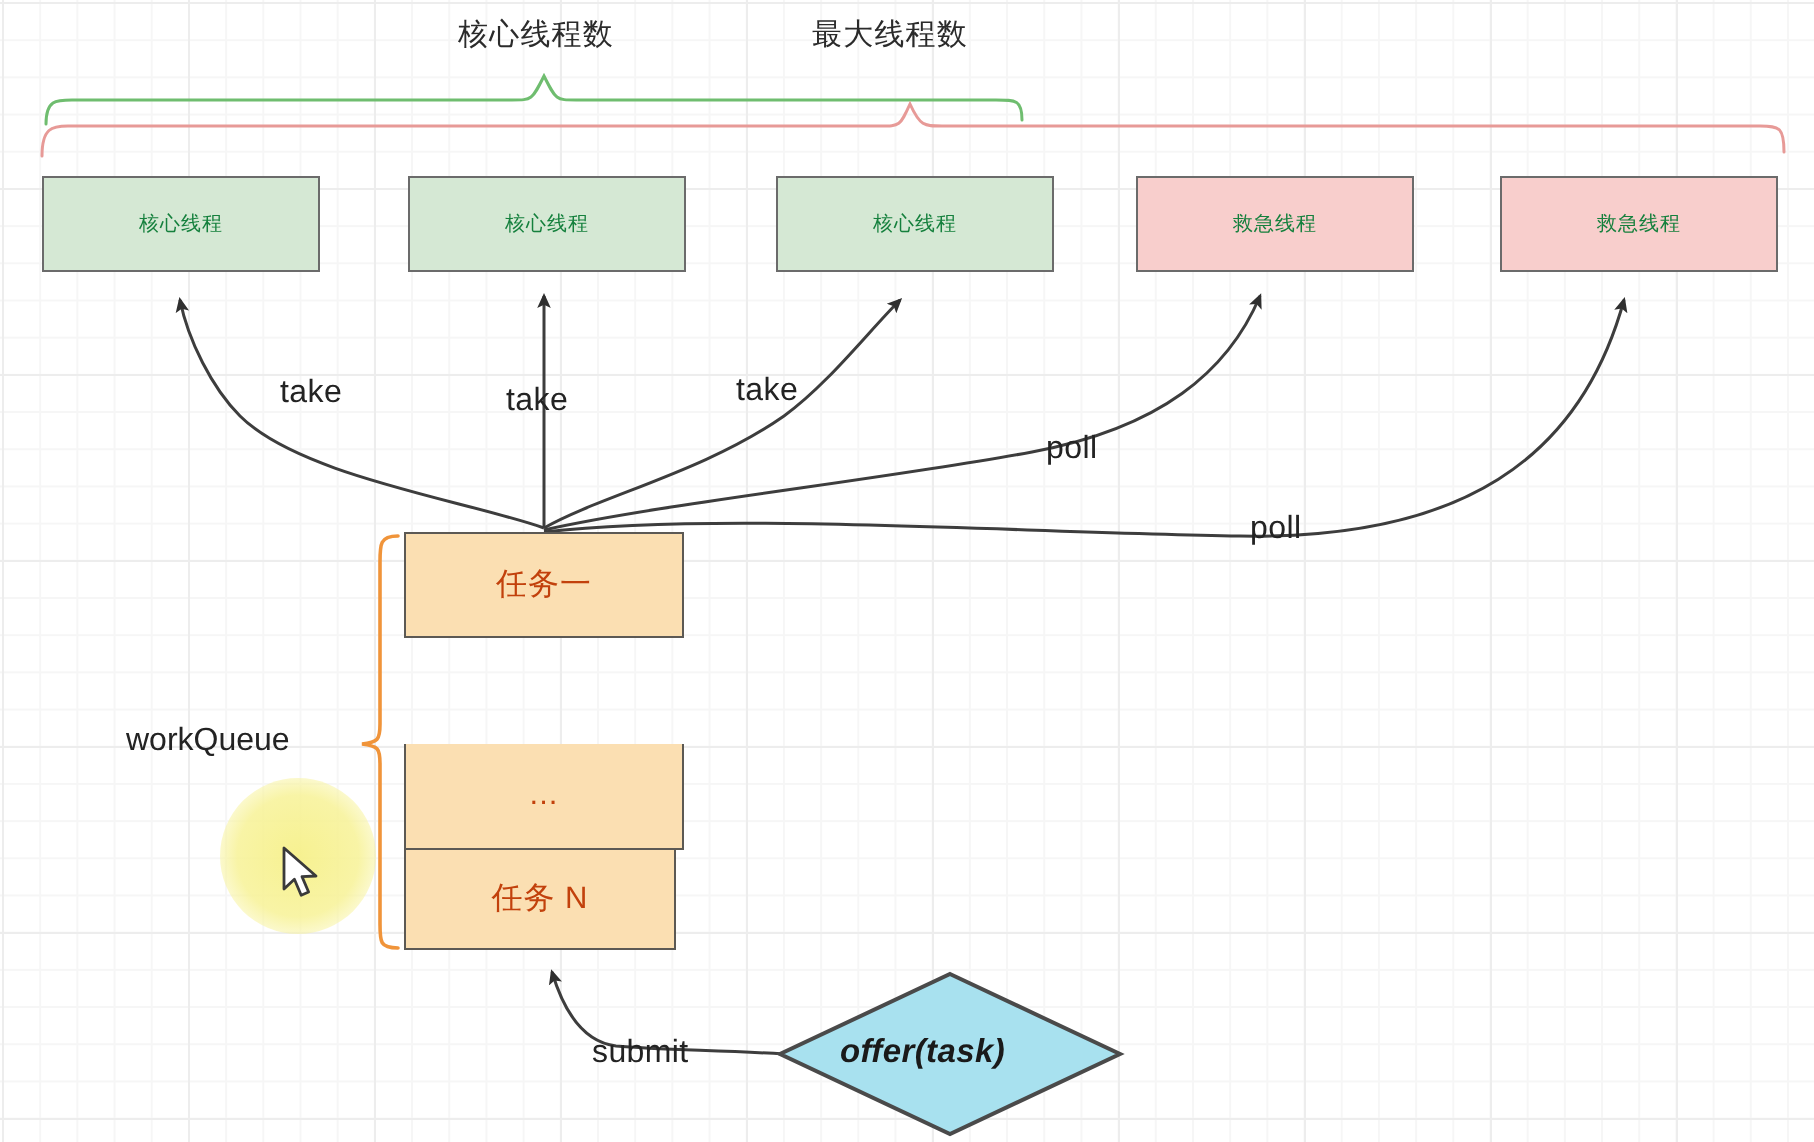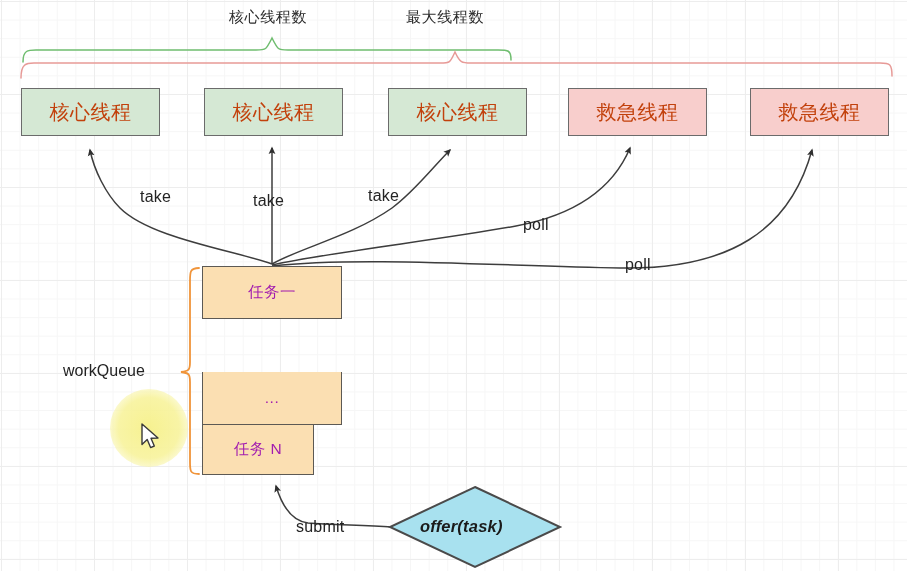--- a/index.html
+++ b/index.html
@@ -32,42 +32,42 @@
     height: 571px;
     overflow: visible;
   }
   .node {
     position: absolute;
     box-sizing: border-box;
     border: 1.4px solid #67645f;
     display: flex;
     align-items: center;
     justify-content: center;
-    font-size: 20px;
-    color: #c2410c;
+    font-size: 10px;
+    color: #15803d;
     letter-spacing: 0.5px;
   }
   .node.core {
     background: #d5e8d4;
     border-color: #6b6b6b;
   }
   .node.burst {
     background: #f8cecc;
     border-color: #6b6b6b;
   }
   .qcell {
     position: absolute;
     box-sizing: border-box;
     background: #fbdfb2;
     border: 1.5px solid #5c5954;
     display: flex;
     align-items: center;
     justify-content: center;
     font-size: 15.5px;
-    color: #a21caf;
+    color: #c2410c;
     letter-spacing: 0.5px;
   }
   .qcell.mid {
     border-top: none;
   }
   .edge-label {
     position: absolute;
     font-size: 16px;
     color: #232323;
     background: transparent;
@@ -184,21 +184,21 @@
   <div class="edge-label" style="left:296px; top:518px;">submit</div>
 
   <div class="side-label" style="left:63px; top:362px;">workQueue</div>
 
   <div class="qcell" style="left:202px; top:266px; width:140px; height:53px;">
     <span>任务一</span>
   </div>
   <div class="qcell mid" style="left:202px; top:372px; width:140px; height:53px;">
     <span>...</span>
   </div>
-  <div class="qcell mid" style="left:202px; top:425px; width:112px; height:50px;">
+  <div class="qcell mid" style="left:202px; top:425px; width:136px; height:50px;">
     <span>任务 N</span>
   </div>
 
   <div class="diamond-text" style="left:420px; top:517px;">offer(task)</div>
 
   <div id="highlight" style="left:110px; top:389px; width:78px; height:78px;"></div>
 
   <svg id="cursor" style="left:141px; top:423px; width:22px; height:30px;" viewBox="0 0 22 30">
     <path d="M1,1 L1,21.5 L6.2,16.6 L9.6,24.6 L13.3,23.0 L10.0,15.3 L17.0,15.0 Z" fill="#ffffff" stroke="#3a3a3a" stroke-width="1.4" stroke-linejoin="round"></path>
   </svg>

